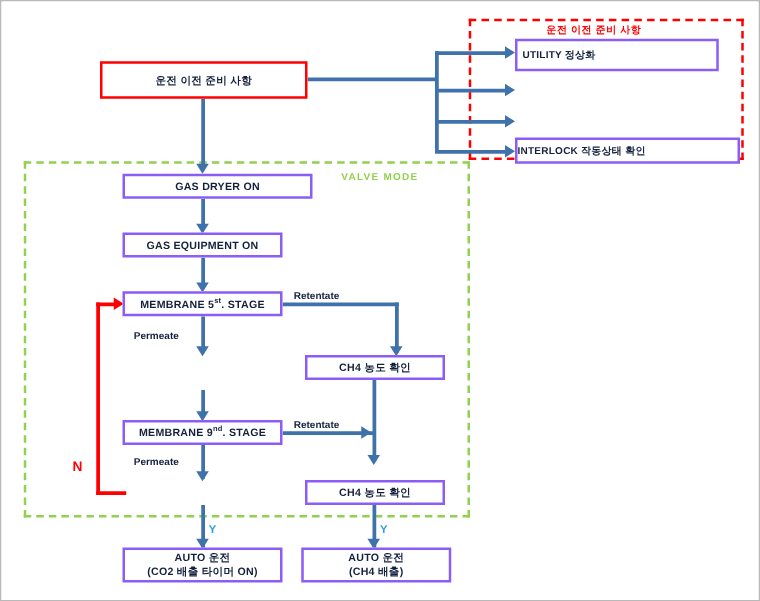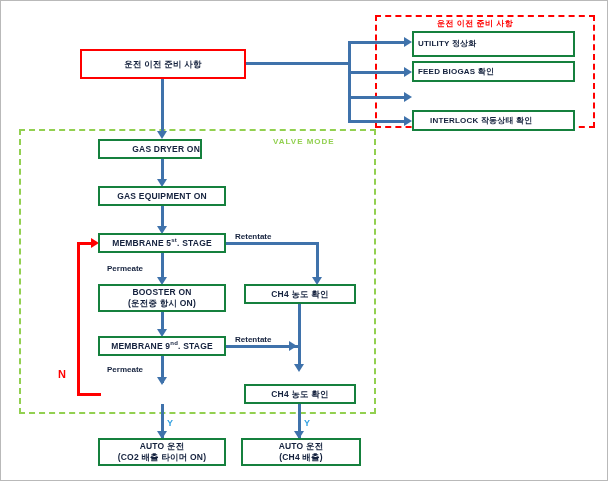--- a/index.html
+++ b/index.html
@@ -9,21 +9,21 @@
     width:608px;height:481px;
     background:#ffffff;
     border:1px solid #b9b9b9;
     box-sizing:border-box;
     overflow:hidden;
   }
   
   .node{
     position:absolute;
     box-sizing:border-box;
-    border:2px solid #15803d;
+    border:2px solid #8b5cf6;
     background:#ffffff;
     color:#14213d;
     font-weight:bold;
     font-size:8.5px;
     letter-spacing:.2px;
     display:flex;
     flex-direction:column;
     align-items:center;
     justify-content:center;
     text-align:center;
@@ -101,33 +101,30 @@
   <div class="hline" style="left:347px;top:95px;width:58px;"></div>
   <div class="arrow-r" style="left:403px;top:91px;"></div>
 
   <div class="hline" style="left:347px;top:119px;width:58px;"></div>
   <div class="arrow-r" style="left:403px;top:115px;"></div>
 
   <div class="node" style="left:411px;top:30px;width:163px;height:26px;font-size:8px;align-items:flex-start;padding-left:4px;justify-content:center;">
     <span>UTILITY 정상화</span>
   </div>
 
-  <div class="node" style="left:411px;top:60px;width:163px;height:21px;font-size:8px;align-items:flex-start;padding-left:4px;">
-    <span>FEED BIOGAS 확인</span>
-  </div>
-
-
-  <div class="node" style="left:411px;top:109px;width:163px;height:21px;font-size:8px;align-items:flex-start;padding-left:16px;">
+
+
+  <div class="node" style="left:411px;top:109px;width:180px;height:21px;font-size:8px;align-items:flex-start;padding-left:0;">
     <span>INTERLOCK 작동상태 확인</span>
   </div>
 
   <div class="vline" style="left:160px;top:78px;height:56px;"></div>
   <div class="arrow-d" style="left:156px;top:130px;"></div>
 
-  <div class="node" style="left:97px;top:138px;width:104px;height:20px;align-items:flex-end;">
+  <div class="node" style="left:97px;top:138px;width:152px;height:20px;">
     <span>GAS DRYER ON</span>
   </div>
 
   <div class="vline" style="left:160px;top:158px;height:24px;"></div>
   <div class="arrow-d" style="left:156px;top:178px;"></div>
 
   <div class="node" style="left:97px;top:185px;width:128px;height:20px;">
     <span>GAS EQUIPMENT ON</span>
   </div>
 
@@ -137,24 +134,20 @@
   <div class="node" style="left:97px;top:232px;width:128px;height:20px;">
     <span>
       <span>MEMBRANE 5</span><sup>st</sup><span>. STAGE</span>
     </span>
   </div>
 
   <div class="vline" style="left:160px;top:252px;height:29px;"></div>
   <div class="arrow-d" style="left:156px;top:276px;"></div>
   <div class="lbl dark" style="left:106px;top:263px;">Permeate</div>
 
-  <div class="node" style="left:97px;top:283px;width:128px;height:28px;">
-    <span>BOOSTER ON</span>
-    <span class="l2">(운전중 항시 ON)</span>
-  </div>
 
   <div class="vline" style="left:160px;top:311px;height:22px;"></div>
   <div class="arrow-d" style="left:156px;top:328px;"></div>
 
   <div class="node" style="left:97px;top:335px;width:128px;height:20px;">
     <span>
       <span>MEMBRANE 9</span><sup>nd</sup><span>. STAGE</span>
     </span>
   </div>
 

